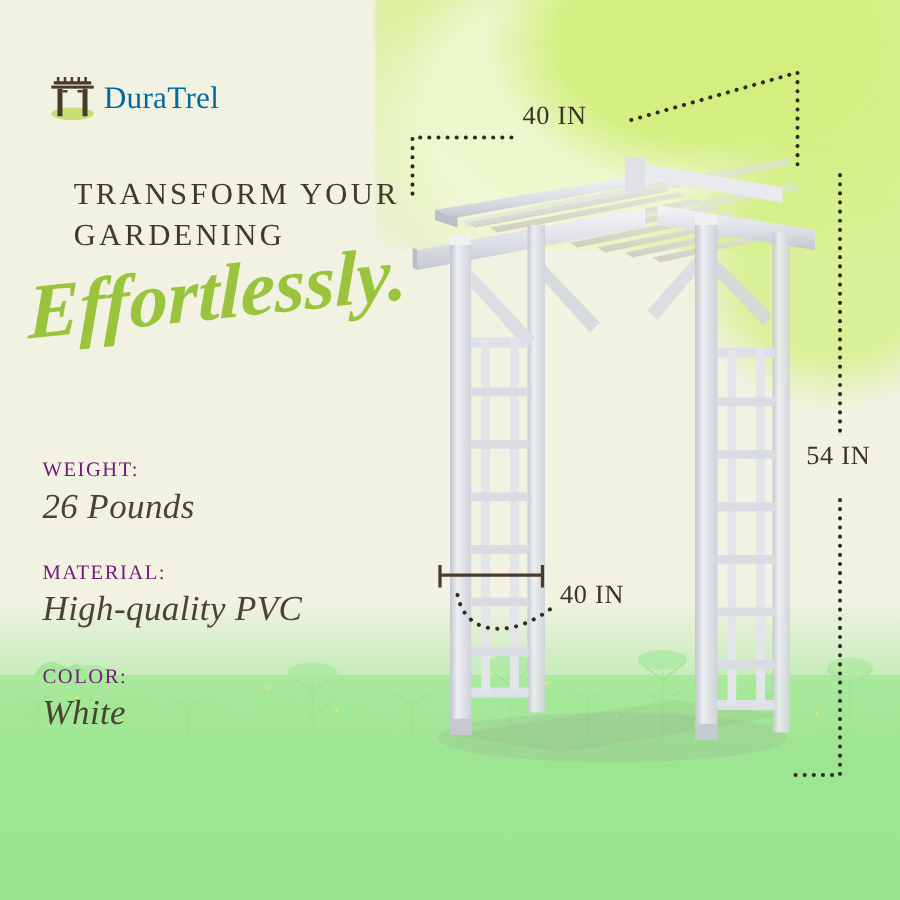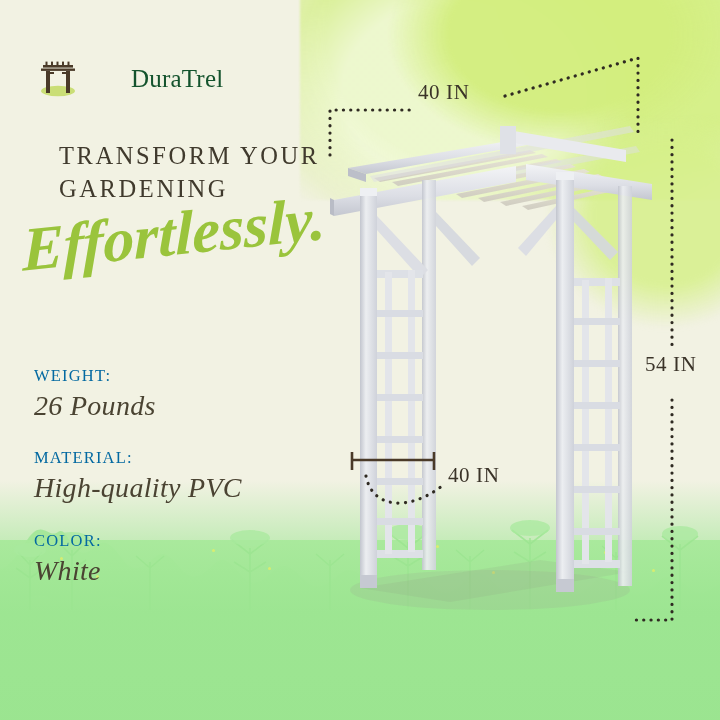--- a/index.html
+++ b/index.html
@@ -45,43 +45,42 @@
     position:absolute;left:0;bottom:120px;width:720px;height:120px;
     background:linear-gradient(180deg, rgba(160,230,150,0) 0%, rgba(160,230,150,.75) 70%, rgba(160,230,150,.95) 100%);
   }
   .yellow-fleck{position:absolute;width:3px;height:3px;border-radius:50%;background:#e8ee63;opacity:.75;}
 
   
   .logo{position:absolute;left:40px;top:58px;display:flex;align-items:center;gap:7px;}
   .logo-mark{width:36px;height:40px;display:block;}
   .logo-word{
     font-family:"Liberation Serif", serif;
-    font-size:25px;color:#14532d;letter-spacing:.2px;line-height:1;
+    font-size:25px;color:#0369a1;letter-spacing:.2px;line-height:1;
     white-space:nowrap;
-    margin-left:48px;
   }
 
   
   .headline{
     position:absolute;left:33px;top:140px;width:300px;
     font-family:"Liberation Serif", serif;
     font-size:24.5px;letter-spacing:2.6px;line-height:1.33;
     color:#403a2d;text-transform:uppercase;font-weight:400;margin-left:26px;
   }
   .script{
     position:absolute;left:26px;top:198px;width:330px;height:105px;
   }
   .script svg{display:block;overflow:visible;}
 
   
   .specs{position:absolute;left:34px;top:366px;width:290px;}
   .spec{margin-bottom:26px;}
   .spec-label{
     font-family:"Liberation Serif", serif;
-    font-size:16.5px;letter-spacing:1.2px;color:#0369a1;text-transform:uppercase;
+    font-size:16.5px;letter-spacing:1.2px;color:#701a75;text-transform:uppercase;
     line-height:1.2;margin-bottom:3px;
   }
   .spec-value{
     font-family:Liberation Serif, serif;
     font-style:italic;font-size:28px;color:#4a4332;line-height:1.2;letter-spacing:.3px;
   }
 
   
   .arbor{position:absolute;left:330px;top:120px;width:330px;height:520px;}
   .arbor svg{display:block;}

